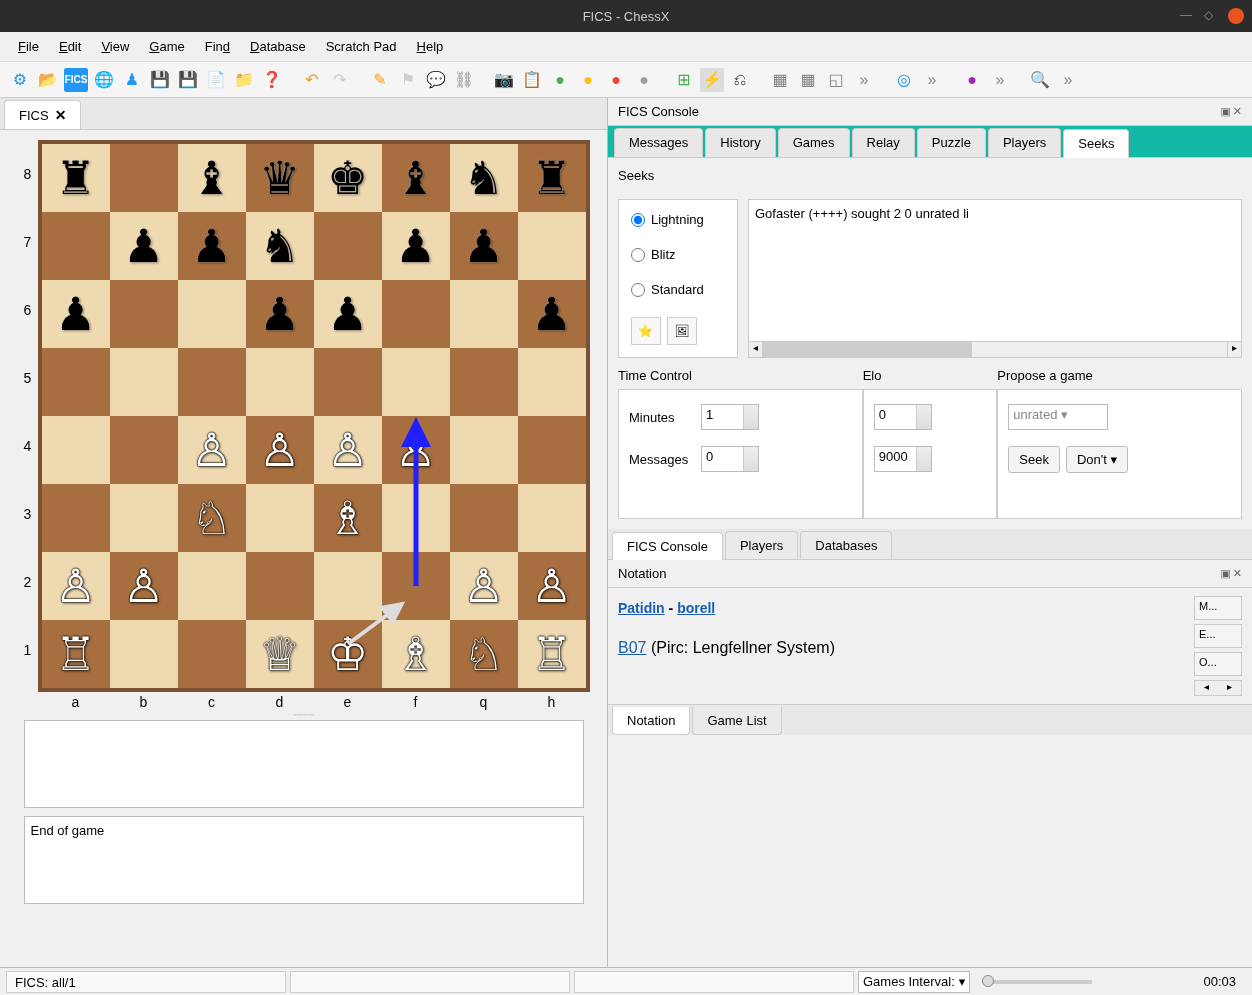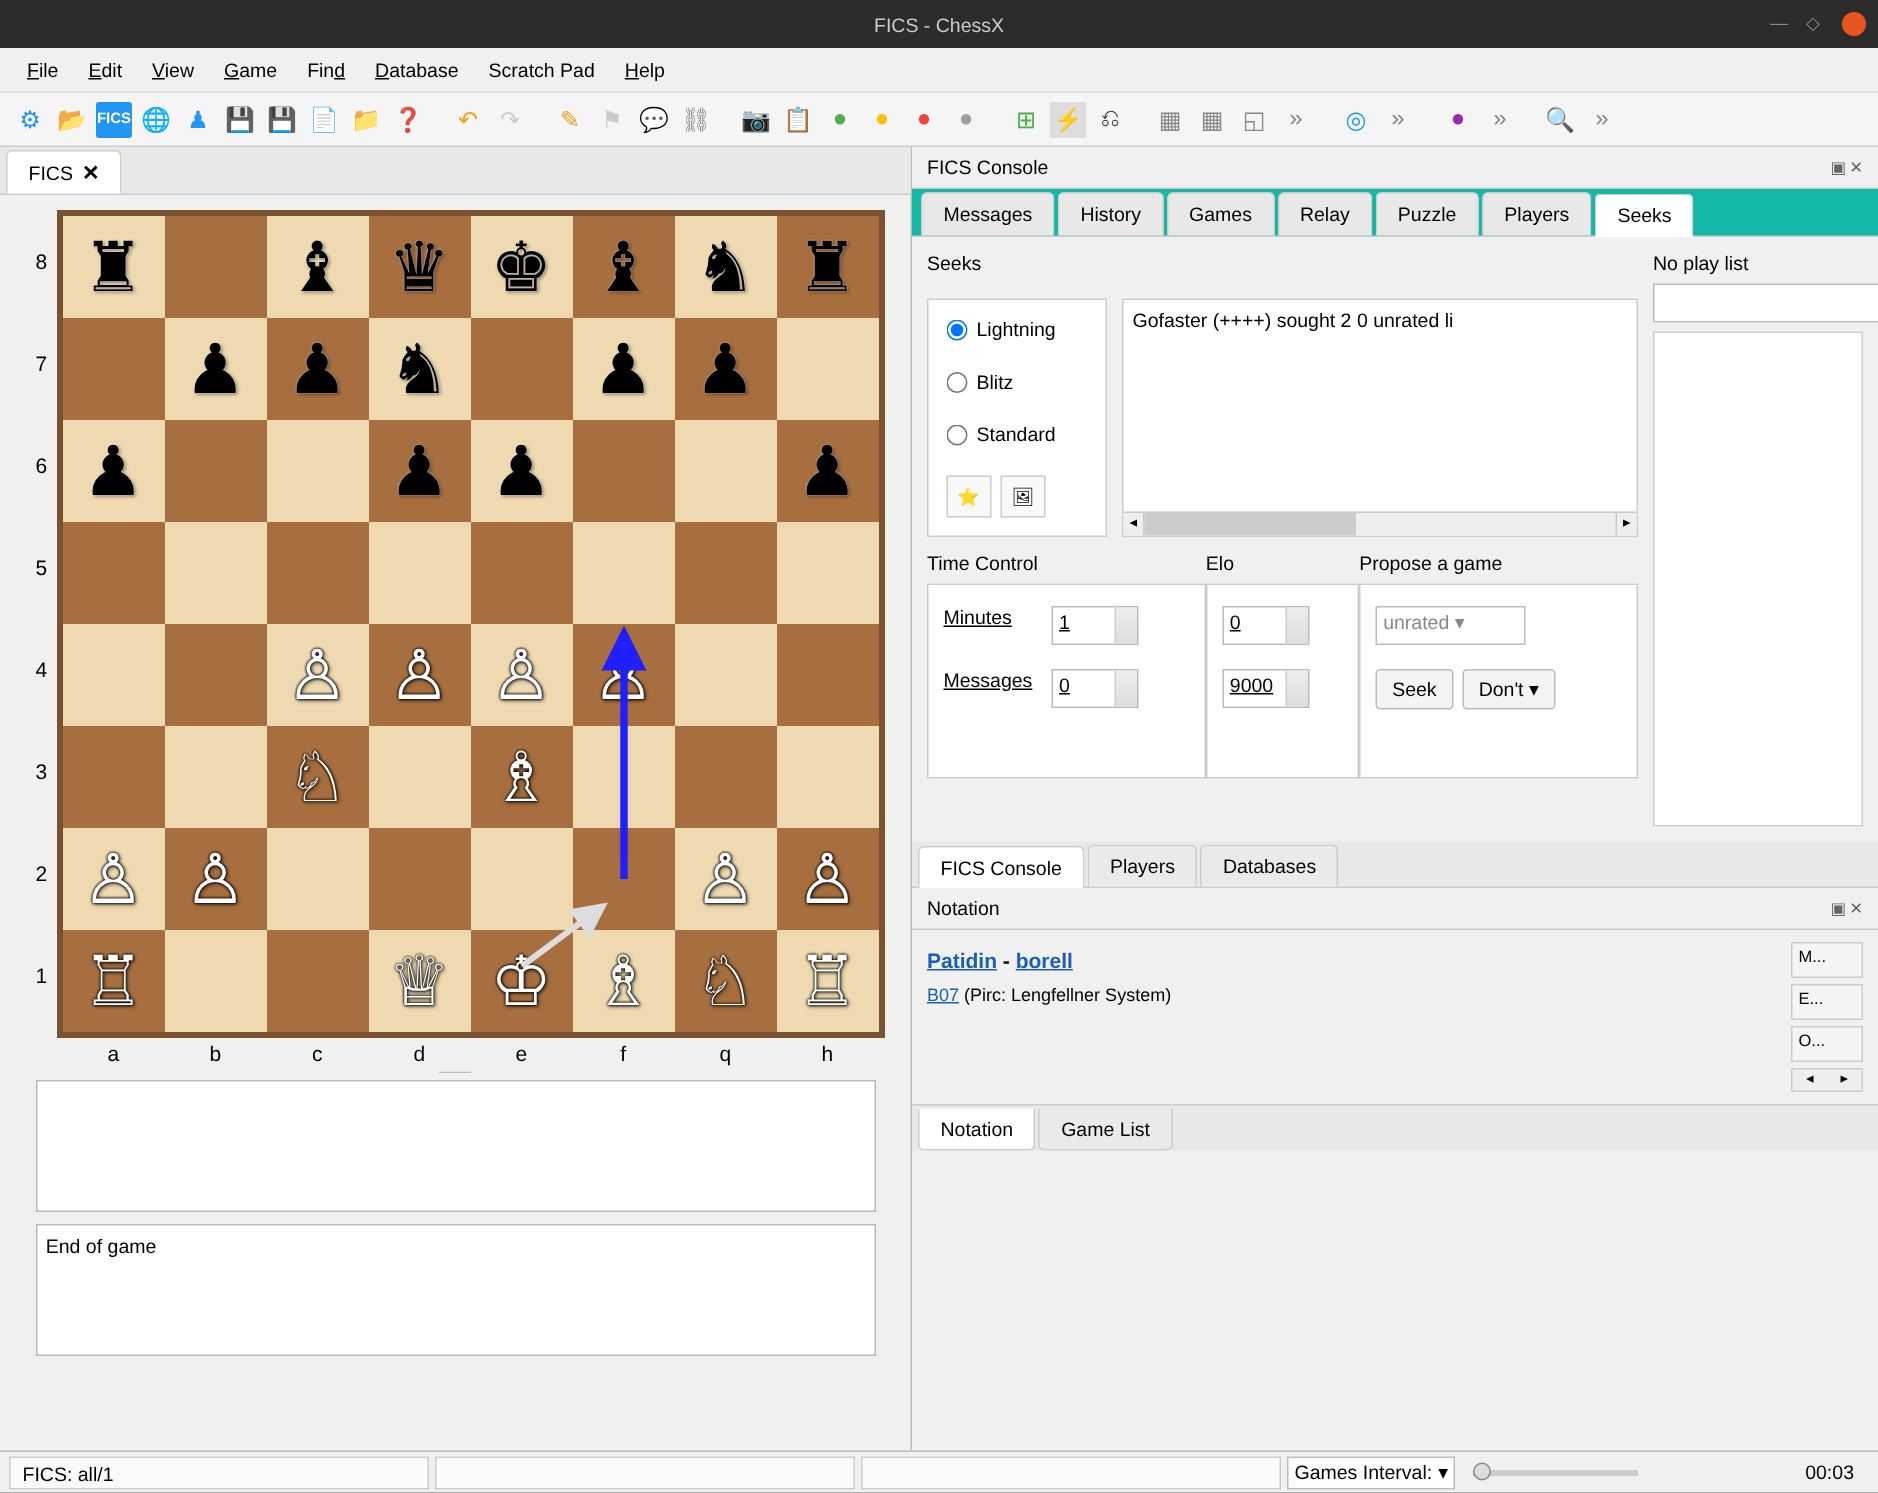--- a/index.html
+++ b/index.html
@@ -55,21 +55,21 @@
 .seek-list { flex: 1; border: 1px solid #ccc; background: #fff; padding: 6px; font-size: 13px; position: relative; }
 .seek-list-scroll { position: absolute; bottom: 0; left: 0; right: 0; height: 16px; background: #eee; border-top: 1px solid #ccc; display:flex;}
 .seek-list-scroll .sb-left{width:14px;border-right:1px solid #ccc;text-align:center;font-size:10px;}
 .seek-list-scroll .sb-track{flex:1;position:relative;}
 .seek-list-scroll .sb-thumb{position:absolute;left:0;width:45%;height:100%;background:#ccc;}
 .seek-list-scroll .sb-right{width:14px;border-left:1px solid #ccc;text-align:center;font-size:10px;}
 .seeks-row2 { display: flex; gap: 0; }
 .control-group { flex: 1; }
 .control-group-label { font-size: 13px; margin-bottom: 6px; display: block; }
 .control-box { border: 1px solid #ccc; background: #fff; padding: 14px 10px; display: flex; flex-direction: column; gap: 16px; height: 130px; }
-.spin-row { display: flex; align-items: flex-start; gap: 6px; text-decoration: underline; }
+.spin-row { display: flex; align-items: center; gap: 6px; }
 .spin-row label { font-size: 13px; width: 66px; }
 .spinner { width: 58px; height: 26px; border: 1px solid #bbb; background: #fff; padding: 2px 4px; font-size: 13px; position:relative;}
 .spinner::after{content:'';position:absolute;right:0;top:0;bottom:0;width:14px;border-left:1px solid #ccc;background:linear-gradient(#eee,#ddd);}
 .control-box select, .control-box .combo { width: 100px; height: 26px; border: 1px solid #bbb; background: #fff; font-size: 13px; padding: 2px 4px; color:#888;}
 .btn { padding: 5px 10px; border: 1px solid #bbb; background: #f4f4f4; cursor: pointer; font-size: 13px; border-radius: 3px; }
 .btn-row { display: flex; gap: 6px; }
 .noplay { width: 140px; }
 .noplay-input-row { display: flex; gap: 4px; margin-bottom: 6px; align-items:center;}
 .noplay-input-row input { flex: 1; height: 26px; border: 1px solid #bbb; padding: 2px 4px; }
 .noplay-list { border: 1px solid #ccc; background: #fff; height: 330px; }
@@ -79,21 +79,21 @@
 .sub-tabs .st.active { background: #fff; position: relative; top: 1px; }
 .notation-area { padding: 8px 10px; display: flex; gap: 8px; }
 .notation-main { flex: 1; }
 .notation-body {border: 1px solid #ccc; padding: 8px; background: #fff; height: 120px; font-size: 13px;}
 .side-blocks { width: 48px; display: flex; flex-direction: column; gap: 4px; }
 .side-block { height: 24px; border: 1px solid #ccc; background: #f4f4f4; font-size: 11px; padding: 3px 4px; position:relative; overflow:hidden;}
 .side-scroll { display: flex; height: 16px; border: 1px solid #ccc; background:#eee;}
 .side-scroll div{flex:1;text-align:center;font-size:10px;}
 .players-line { font-size: 14px; font-weight: bold; color: #1a5fb4; padding: 4px 0; }
 .players-line a { color: #1a5fb4; }
-.opening-line { font-size: 12px; padding: 4px 0 8px 0; }
+.opening-line { font-size: 16px; padding: 4px 0 8px 0; margin-top: 15px; }
 .opening-line a { color: #1a5fb4; text-decoration:underline;}
 .move-hl { background: #4ec9b0; padding: 0 2px; }
 .bottom-tabs { display: flex; background: #e8e8e8; border-top: 1px solid #ccc; padding: 2px 4px 0 4px; }
 .bottom-tabs .bt { padding: 6px 14px; border: 1px solid #ccc; border-top: none; border-radius: 0 0 4px 4px; margin-right: 2px; cursor: pointer; font-size: 13px; background: #eaeaea; }
 .bottom-tabs .bt.active { background: #fff; }
 .statusbar { height: 28px; background: #f0f0f0; border-top: 1px solid #bbb; display: flex; align-items: center; padding: 0 6px; gap: 4px; font-size: 13px; }
 .status-cell { border: 1px solid #ccc; padding: 3px 8px; height: 22px; background: #fafafa; }
 .status-cell.c1{width:280px;}
 .status-cell.c2{width:280px;}
 .status-cell.c3{width:280px;}
@@ -434,28 +434,20 @@
               <div class="control-box">
                 <div class="combo"><span>unrated</span> ▾</div>
                 <div class="btn-row">
                   <div class="btn">Seek</div>
                   <div class="btn"><span>Don't</span> ▾</div>
                 </div>
               </div>
             </div>
           </div>
         </div>
-        <div class="noplay">
-          <span class="label-hdr">No play list</span>
-          <div class="noplay-input-row">
-            <input type="text" style="">
-
-          </div>
-          <div class="noplay-list"></div>
-        </div>
       </div>
 
       <div class="sub-tabs">
         <div class="st active">FICS Console</div>
         <div class="st">Players</div>
         <div class="st">Databases</div>
       </div>
 
       <div class="panel-header">
         <span>Notation</span>

